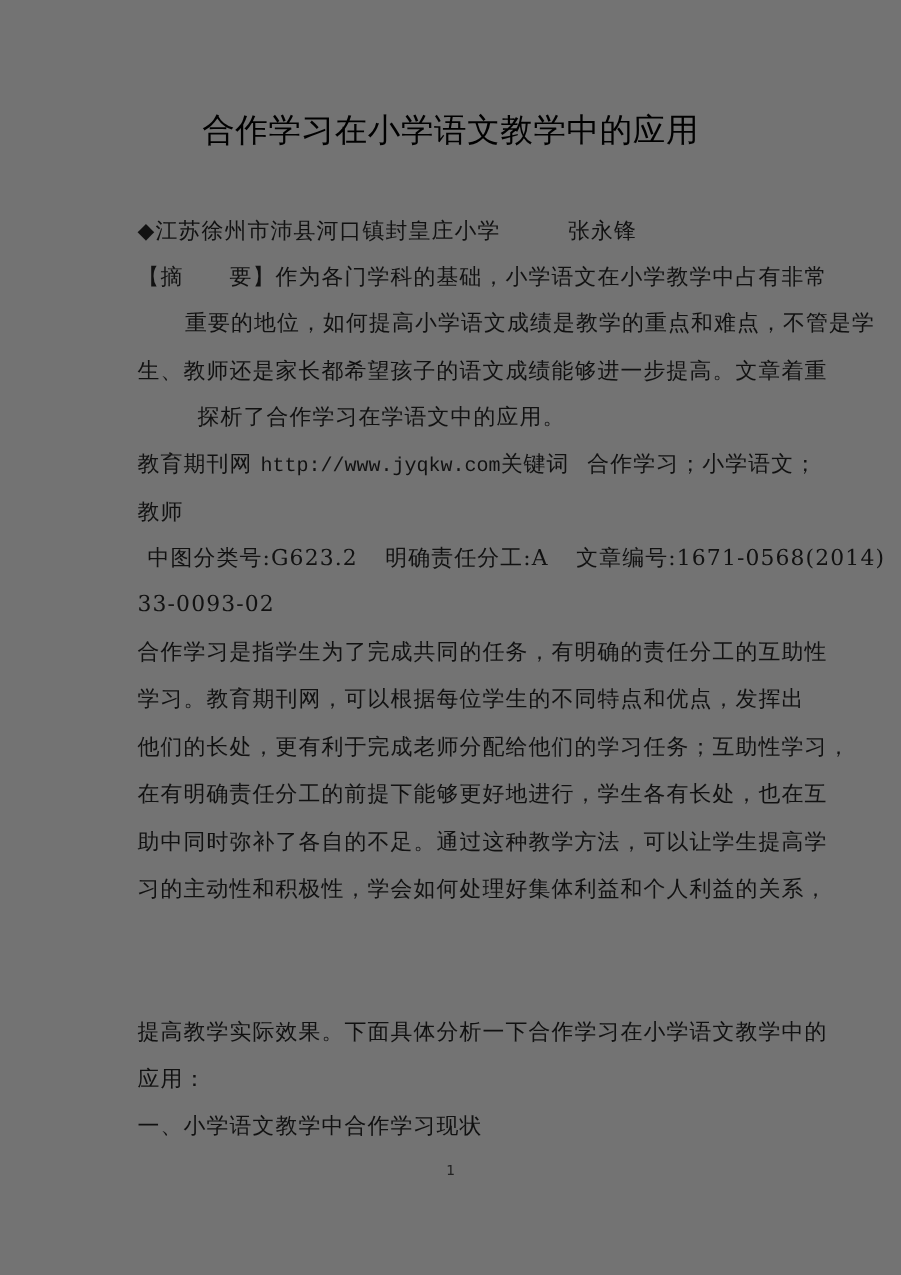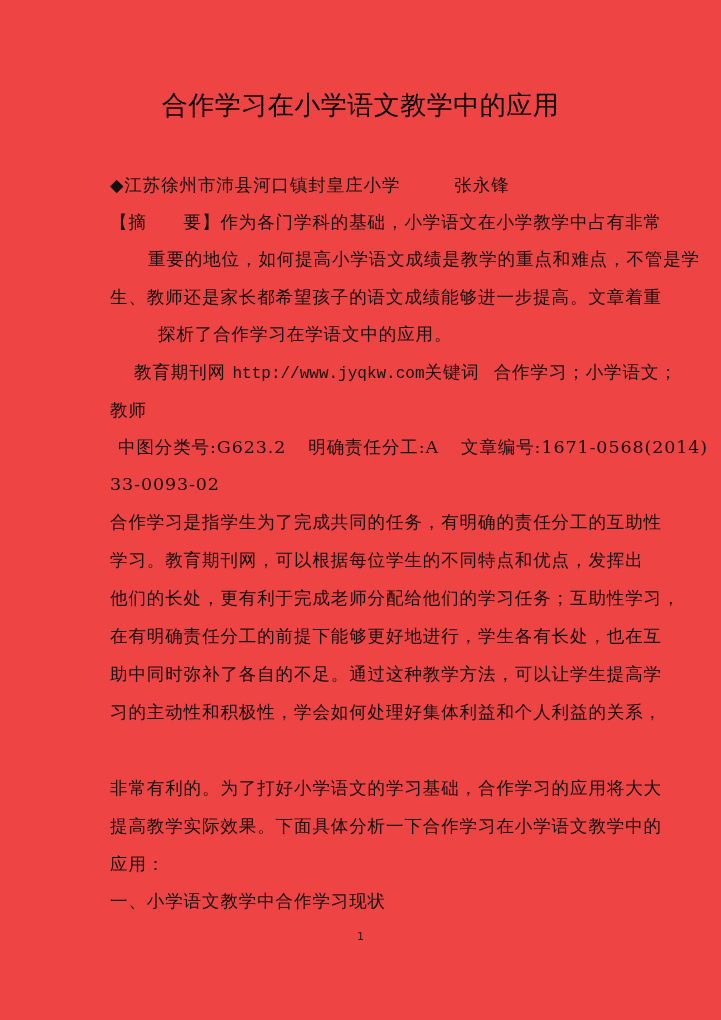--- a/index.html
+++ b/index.html
@@ -1,18 +1,18 @@
 <!DOCTYPE html>
 <html><head>
 <meta charset="utf-8">
 <style>
   html, body { margin: 0; padding: 0; background: #ffffff; }
   body { width: 721px; height: 1020px; position: relative; overflow: hidden;
          font-family: "DejaVu Serif", "Liberation Serif", serif; color: #111; }
-  .page { position: absolute; left: 0; top: 0; width: 721px; height: 1020px; background: #ef4444; }
+  .page { position: absolute; left: 0; top: 0; width: 721px; height: 1020px; background: #737373; }
   .title { position: absolute; left: 0; width: 721px; top: 88px; text-align: center;
            font-size: 26px; line-height: 34px; letter-spacing: 0.5px; color: #000; }
   .line { position: absolute; left: 110px; width: 505px; font-size: 17.5px; line-height: 24px;
           white-space: nowrap; color: #111; letter-spacing: 0.9px; }
   .mono { font-family: "Liberation Mono", "DejaVu Sans Mono", monospace; letter-spacing: 0; font-size: 16px; }
   .gap { display: inline-block; }
   .pagenum { position: absolute; left: 0; width: 721px; top: 930px; text-align: center;
              font-size: 11px; font-family: "DejaVu Sans", sans-serif; color: #222; }
 </style>
 </head>
@@ -26,37 +26,36 @@
     <span>◆江苏徐州市沛县河口镇封皇庄小学</span><span class="gap" style="width:54px"></span><span>张永锋</span>
   </div>
 
   <div class="line" style="top:210px;">
     <span>【摘　　要】</span><span>作为各门学科的基础，小学语文在小学教学中占有非常</span>
   </div>
   <div class="line" style="top:247px;margin-left:38px;">重要的地位，如何提高小学语文成绩是教学的重点和难点，不管是学</div>
   <div class="line" style="top:285px;">生、教师还是家长都希望孩子的语文成绩能够进一步提高。文章着重</div>
   <div class="line" style="top:322px;margin-left:48px;">探析了合作学习在学语文中的应用。</div>
 
-  <div class="line" style="top:360px;margin-left:24px;">
+  <div class="line" style="top:360px;">
     <span>教育期刊网</span>
     <span class="mono">http://www.jyqkw.com</span><span>关键词</span><span class="gap" style="width:14px"></span><span>合作学习；小学语文；</span>
   </div>
   <div class="line" style="top:398px;">教师</div>
 
   <div class="line" style="top:435px; left:118px;">
     <span>中图分类号:G623.2</span><span class="gap" style="width:22px"></span><span>明确责任分工:A</span><span class="gap" style="width:22px"></span><span>文章编号:1671-0568(2014)</span>
   </div>
   <div class="line" style="top:472px;">33-0093-02</div>
 
   <div class="line" style="top:510px;">合作学习是指学生为了完成共同的任务，有明确的责任分工的互助性</div>
   <div class="line" style="top:548px;">学习。教育期刊网，可以根据每位学生的不同特点和优点，发挥出</div>
   <div class="line" style="top:586px;">他们的长处，更有利于完成老师分配给他们的学习任务；互助性学习，</div>
   <div class="line" style="top:624px;">在有明确责任分工的前提下能够更好地进行，学生各有长处，也在互</div>
   <div class="line" style="top:662px;">助中同时弥补了各自的不足。通过这种教学方法，可以让学生提高学</div>
   <div class="line" style="top:700px;">习的主动性和积极性，学会如何处理好集体利益和个人利益的关系，</div>
-  <div class="line" style="top:776px;">非常有利的。为了打好小学语文的学习基础，合作学习的应用将大大</div>
   <div class="line" style="top:814px;">提高教学实际效果。下面具体分析一下合作学习在小学语文教学中的</div>
   <div class="line" style="top:852px;">应用：</div>
 
   <div class="line" style="top:889px;">一、小学语文教学中合作学习现状</div>
 
   <div class="pagenum">1</div>
 </div>
 
 </body></html>

